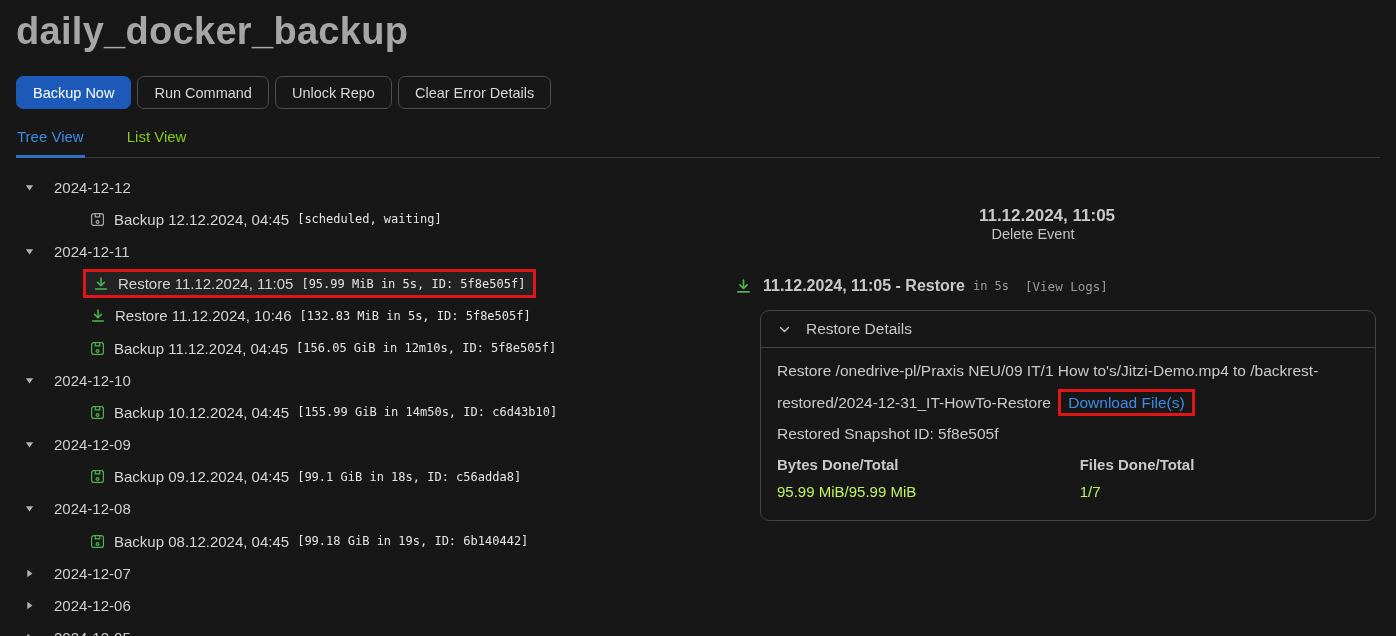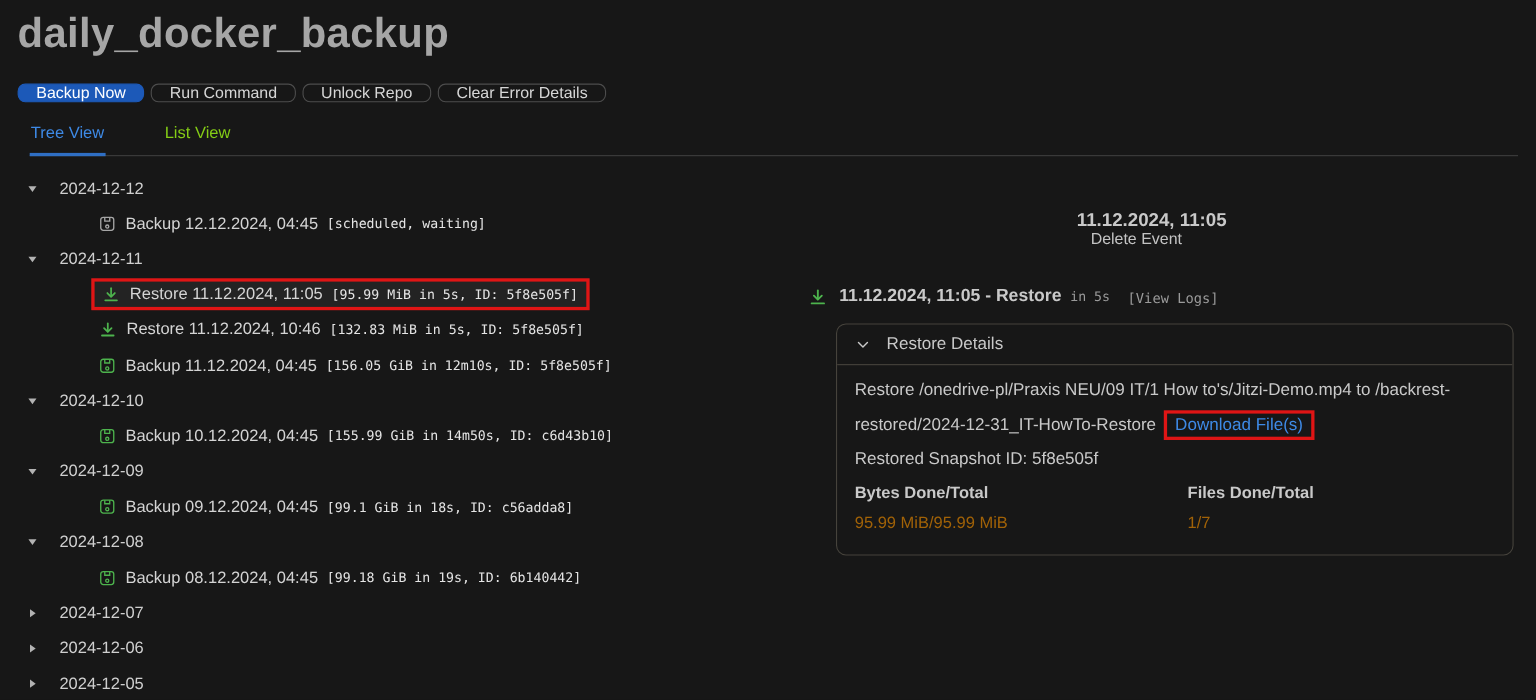--- a/index.html
+++ b/index.html
@@ -12,32 +12,31 @@
   .mono { font-family:"DejaVu Sans Mono", monospace; }
 
   
   .page-header { padding:8px 16px 0 16px; }
   h1.repo-title {
     font-size:38px; font-weight:700; color:#a6a6a6;
     letter-spacing:0.3px; line-height:46px;
   }
   .toolbar { display:flex; gap:6px; margin-top:22px; }
   .btn {
-    height:17px; padding:0 16px; font-size:14.5px;
+    height:33px; padding:0 16px; font-size:14.5px;
     border:1px solid #4d4d4d; border-radius:7px;
     background:transparent; color:#d6d6d6; cursor:pointer;
     font-family:"Liberation Sans", sans-serif;
   }
   .btn.primary { background:#1c59b8; border-color:#1c59b8; color:#ffffff; }
 
   
   .tabs {
-    display:flex; gap:53px; margin-top:17px; padding-left:0;
+    display:flex; gap:41px; margin-top:17px; padding-left:0;
     border-bottom:1px solid #3d3d3d;
-    margin-left:11px;
   }
   .tab {
     font-size:15px; color:#84cc16; padding:2px 1px 12px 1px;
     cursor:pointer; position:relative;
   }
   .tab.active { color:#3e8ae6; }
   .tab.active::after {
     content:""; position:absolute; left:0; right:0; bottom:-1px;
     height:3px; background:#2f6fc4;
   }
@@ -95,21 +94,21 @@
   }
   .chevron { display:inline-flex; color:#c9c9c9; margin-right:15px; }
   .box-header-title { font-size:15.5px; color:#c9c9c9; }
   .box-body { padding:7px 16px 15px 16px; }
   .desc { font-size:15.5px; color:#c9c9c9; line-height:32px; max-width:592px; }
   .dl-wrap { border:3px solid #e01515; padding:2px 7px; margin-left:3px; white-space:nowrap; }
   .dl-link { color:#3e8ae6; cursor:pointer; text-decoration:none; font-size:15.5px; }
   .snapshot-line { font-size:15.5px; color:#c9c9c9; line-height:30px; }
   .stats { display:grid; grid-template-columns:52% 48%; margin-top:3px; }
   .stat-label { font-weight:700; color:#c9c9c9; font-size:15px; line-height:26px; }
-  .stat-value { color:#a16207; font-size:15px; line-height:27px; }
+  .stat-value { color:#bef264; font-size:15px; line-height:27px; }
 </style>
 </head>
 <body>
 
 <div class="page-header">
   <h1 class="repo-title">daily_docker_backup</h1>
   <div class="toolbar">
     <button class="btn primary">Backup Now</button>
     <button class="btn">Run Command</button>
     <button class="btn">Unlock Repo</button>

